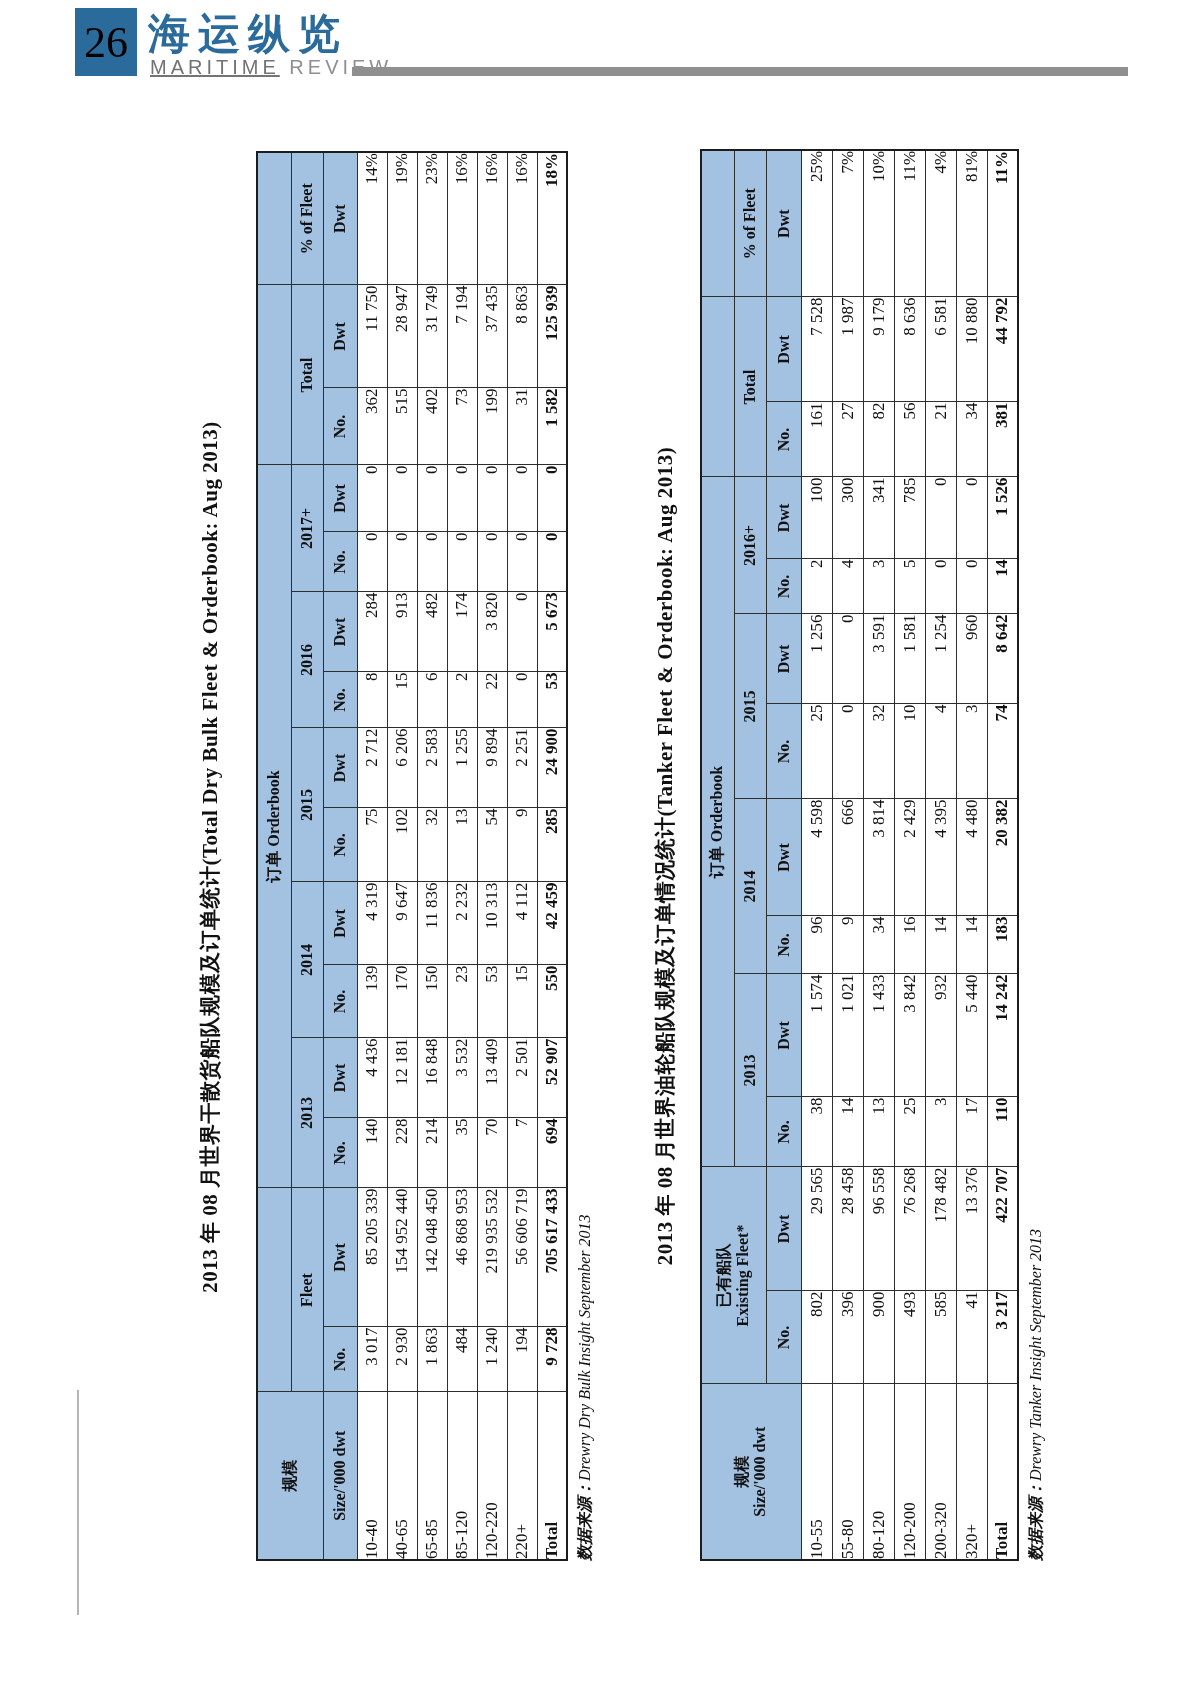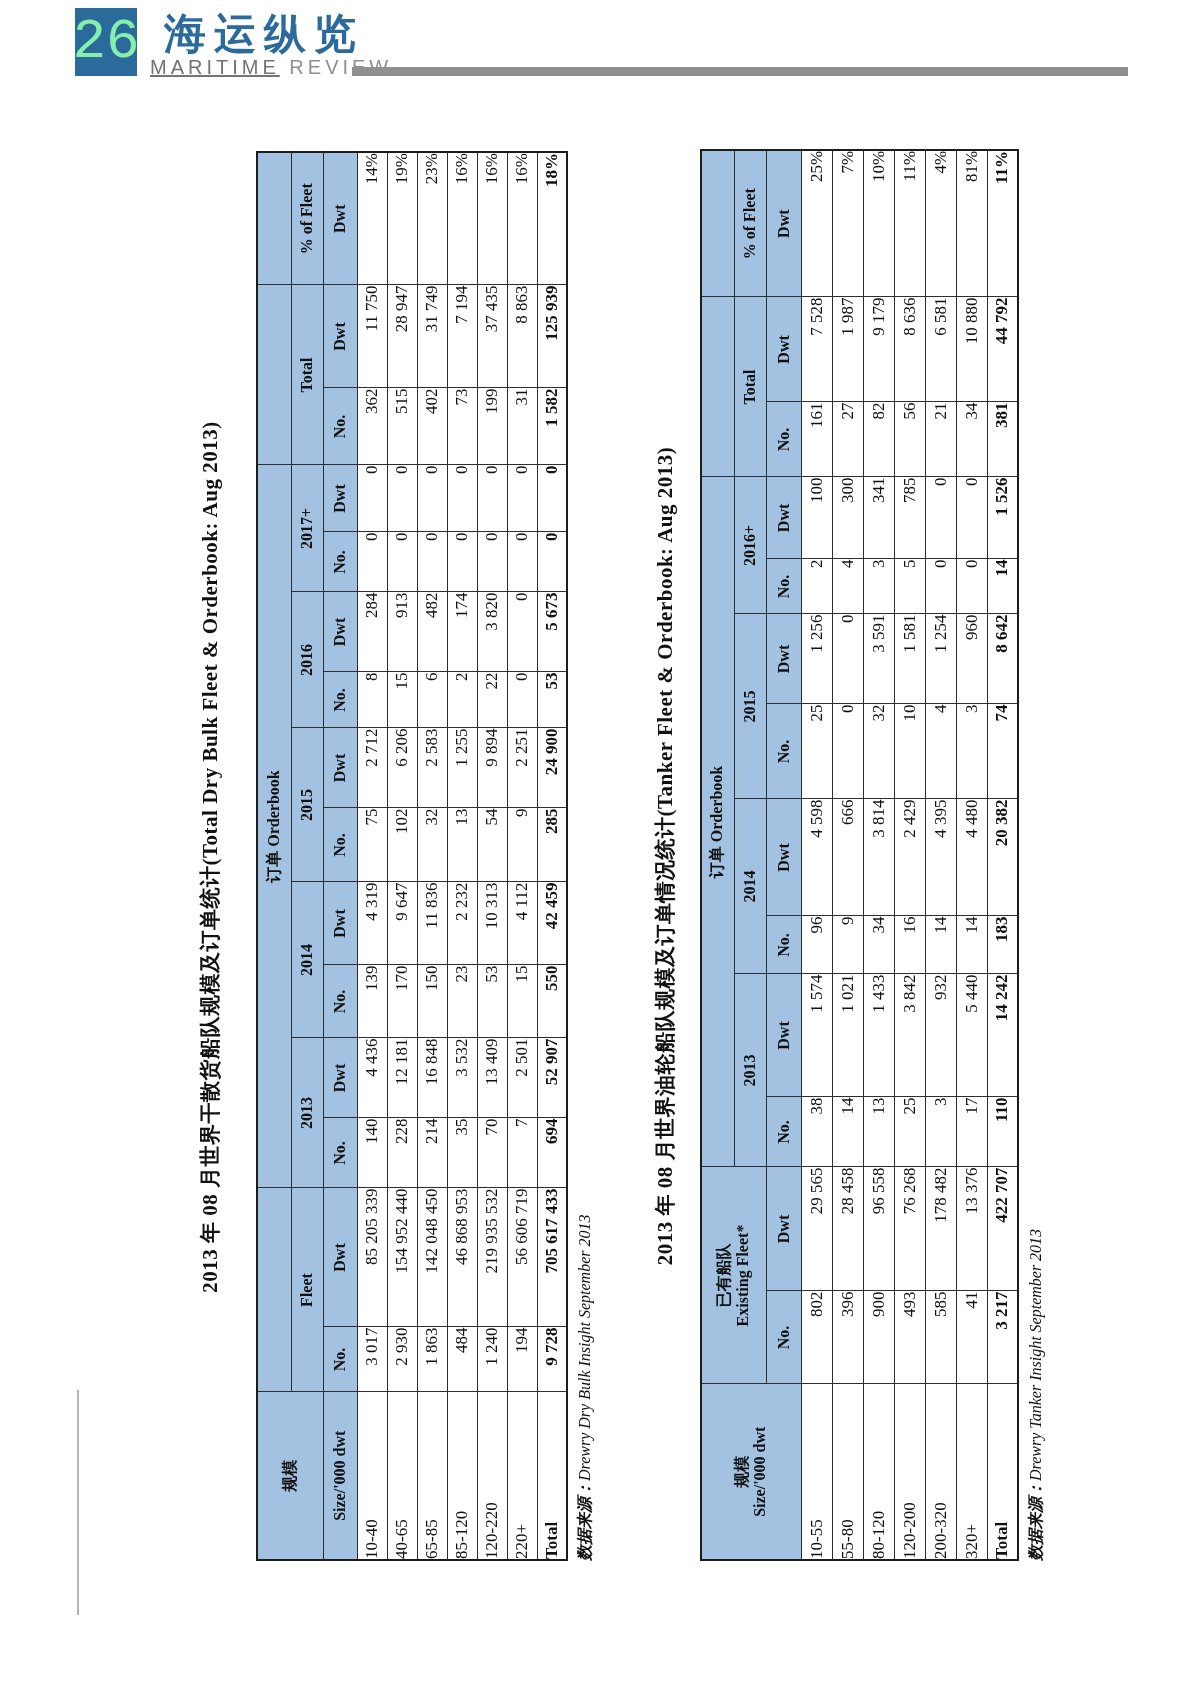--- a/index.html
+++ b/index.html
@@ -1,23 +1,23 @@
 <!DOCTYPE html>
 <html><head>
 <meta charset="utf-8">
 <style>
   html,body{margin:0;padding:0;background:#e8e8e8;}
   .page{position:relative;width:1200px;height:1707px;background:#ffffff;overflow:hidden;
         font-family:"Liberation Serif", serif;color:#111;}
   
   .pagenum-box{position:absolute;left:75px;top:8px;width:62px;height:68px;background:#2b6b9b;
       display:flex;align-items:center;justify-content:center;}
-  .pagenum-box span{color:#86efac;font-family:Liberation Mono, monospace;font-size:56px;font-weight:400;}
+  .pagenum-box span{color:#000000;font-family:Liberation Serif, serif;font-size:44px;font-weight:400;}
   .logo-cn{position:absolute;left:148px;top:6px;font-size:42px;font-weight:bold;color:#2b6b9b;
-      letter-spacing:8px;font-family:"DejaVu Serif",serif;margin-left:16px;}
+      letter-spacing:8px;font-family:"DejaVu Serif",serif;}
   .logo-en{position:absolute;left:150px;top:56px;font-family:"Liberation Sans",sans-serif;
       font-size:20px;letter-spacing:4px;font-weight:500;white-space:nowrap;}
   .logo-en .en-a{color:#737373;text-decoration:underline;}
   .logo-en .en-b{color:#8f8f8f;}
   .header-rule{position:absolute;left:352px;top:67px;width:776px;height:9px;background:#8f8f8f;}
   
   .rot-wrap{position:absolute;}
   .rot-inner{position:absolute;left:0;top:0;transform-origin:0 0;}
   .tbl-title{font-size:21px;font-weight:bold;text-align:center;white-space:nowrap;
       height:40px;line-height:40px;letter-spacing:0.5px;}

